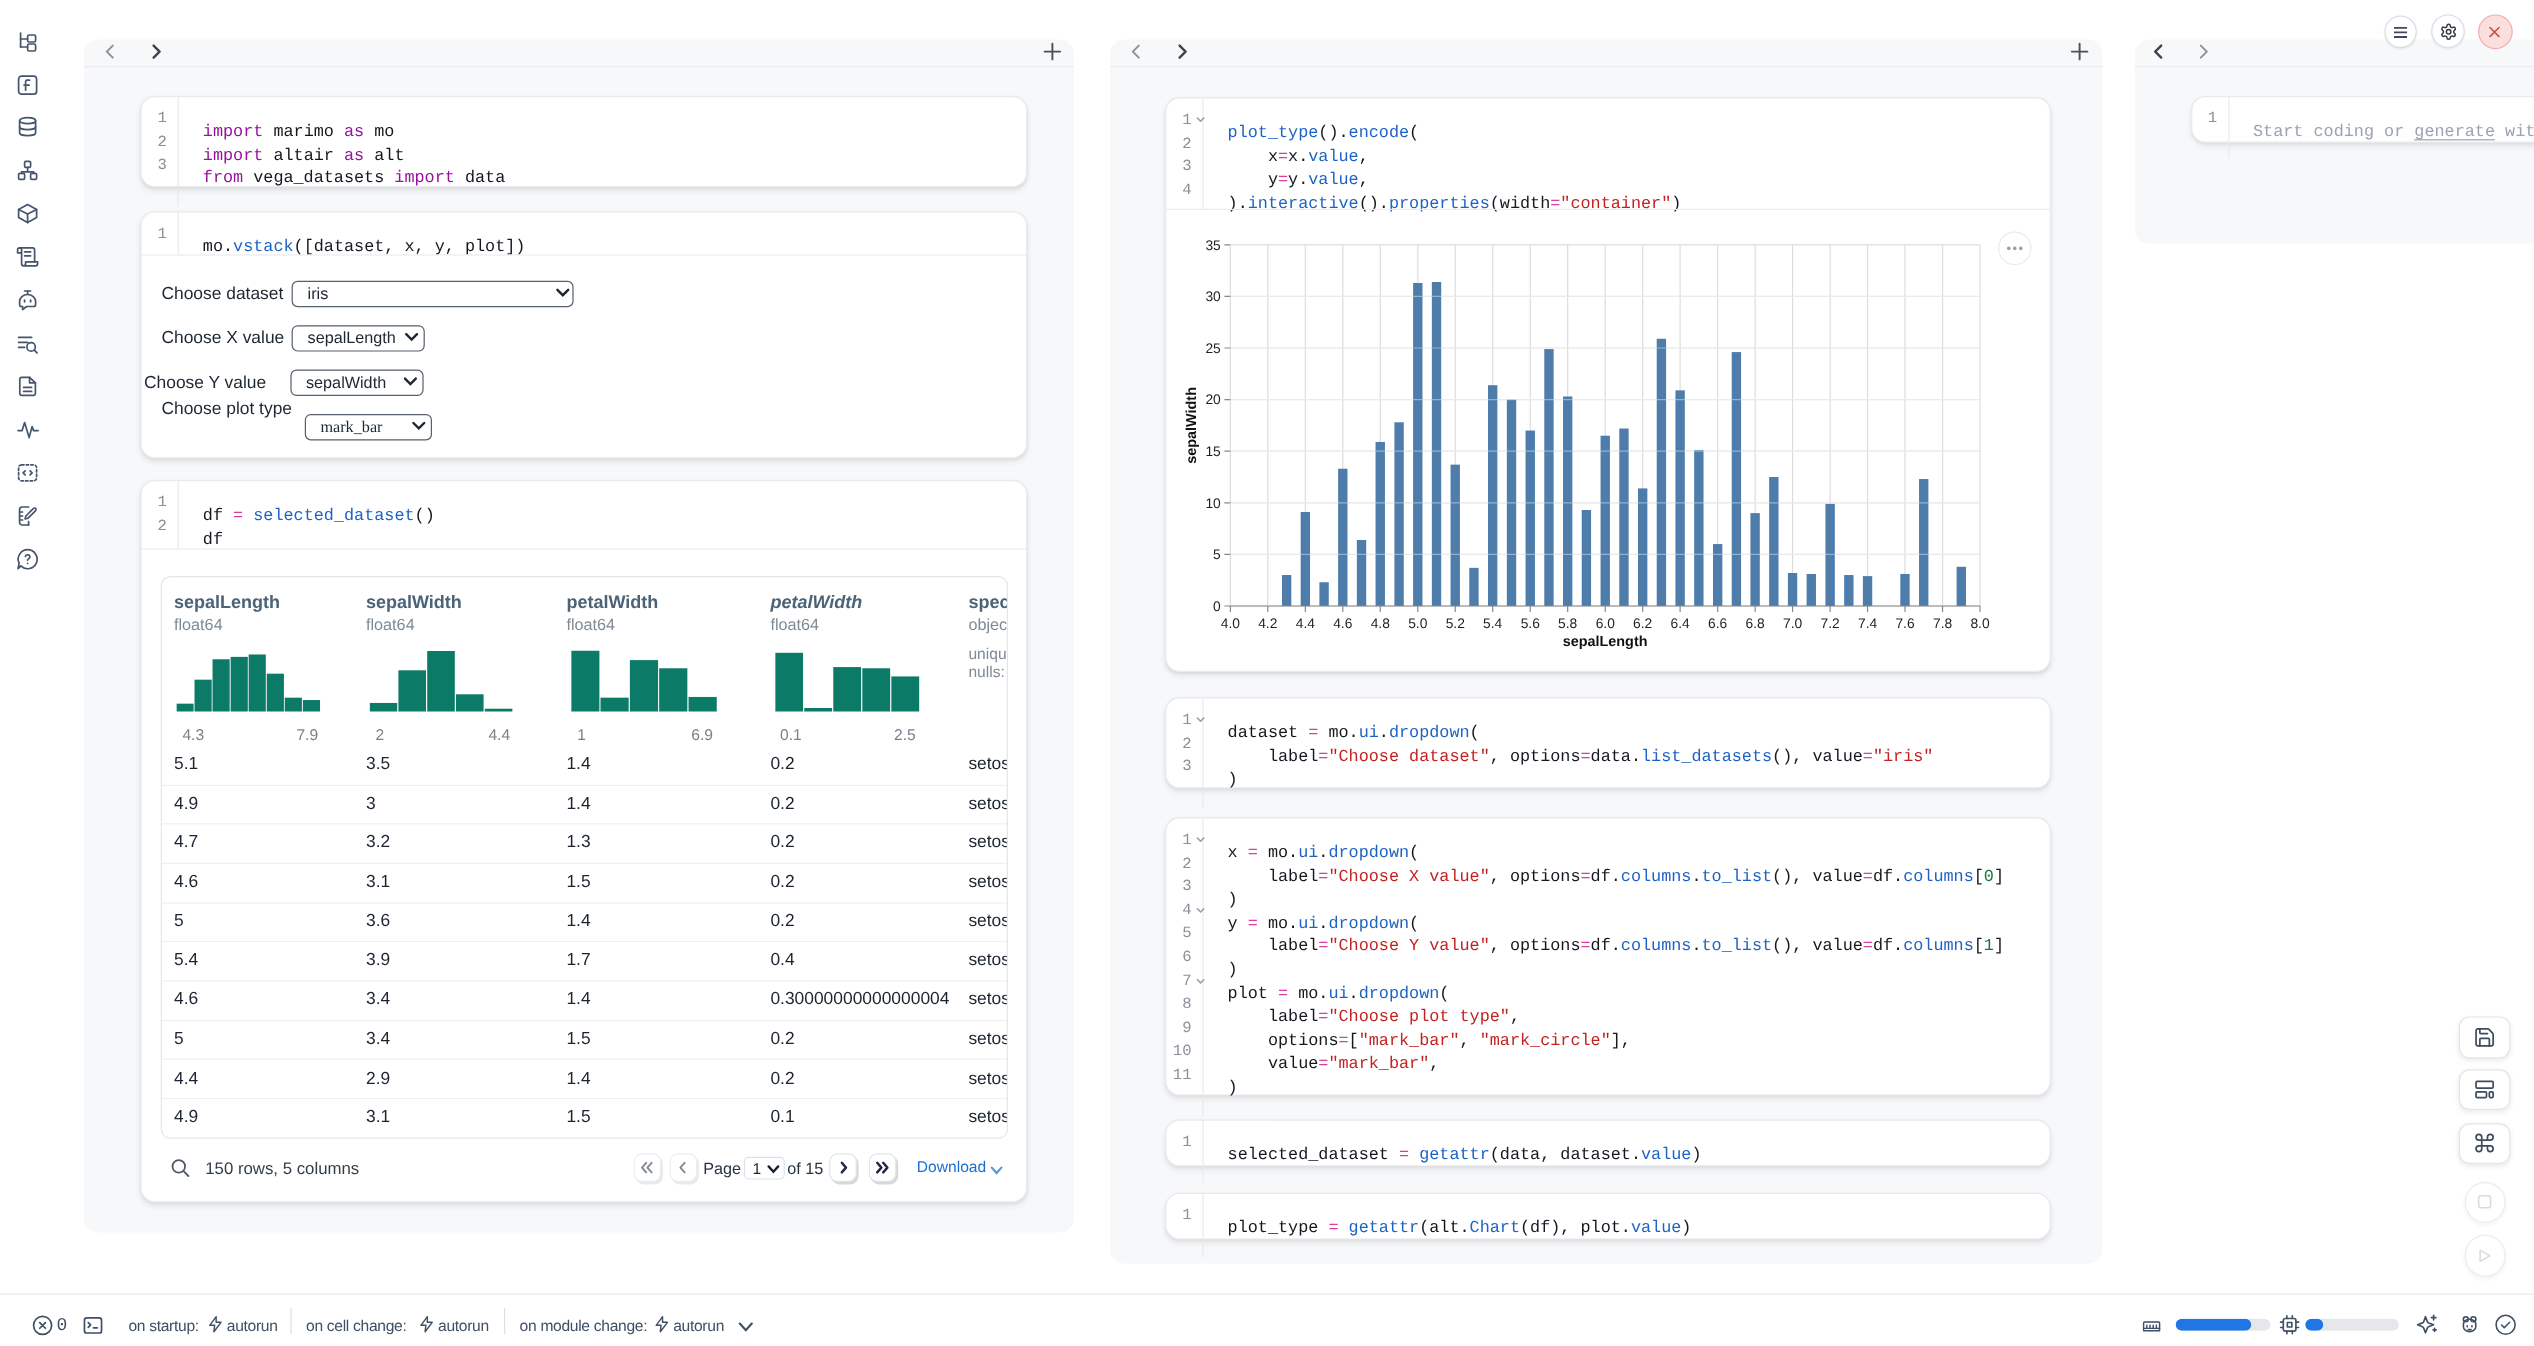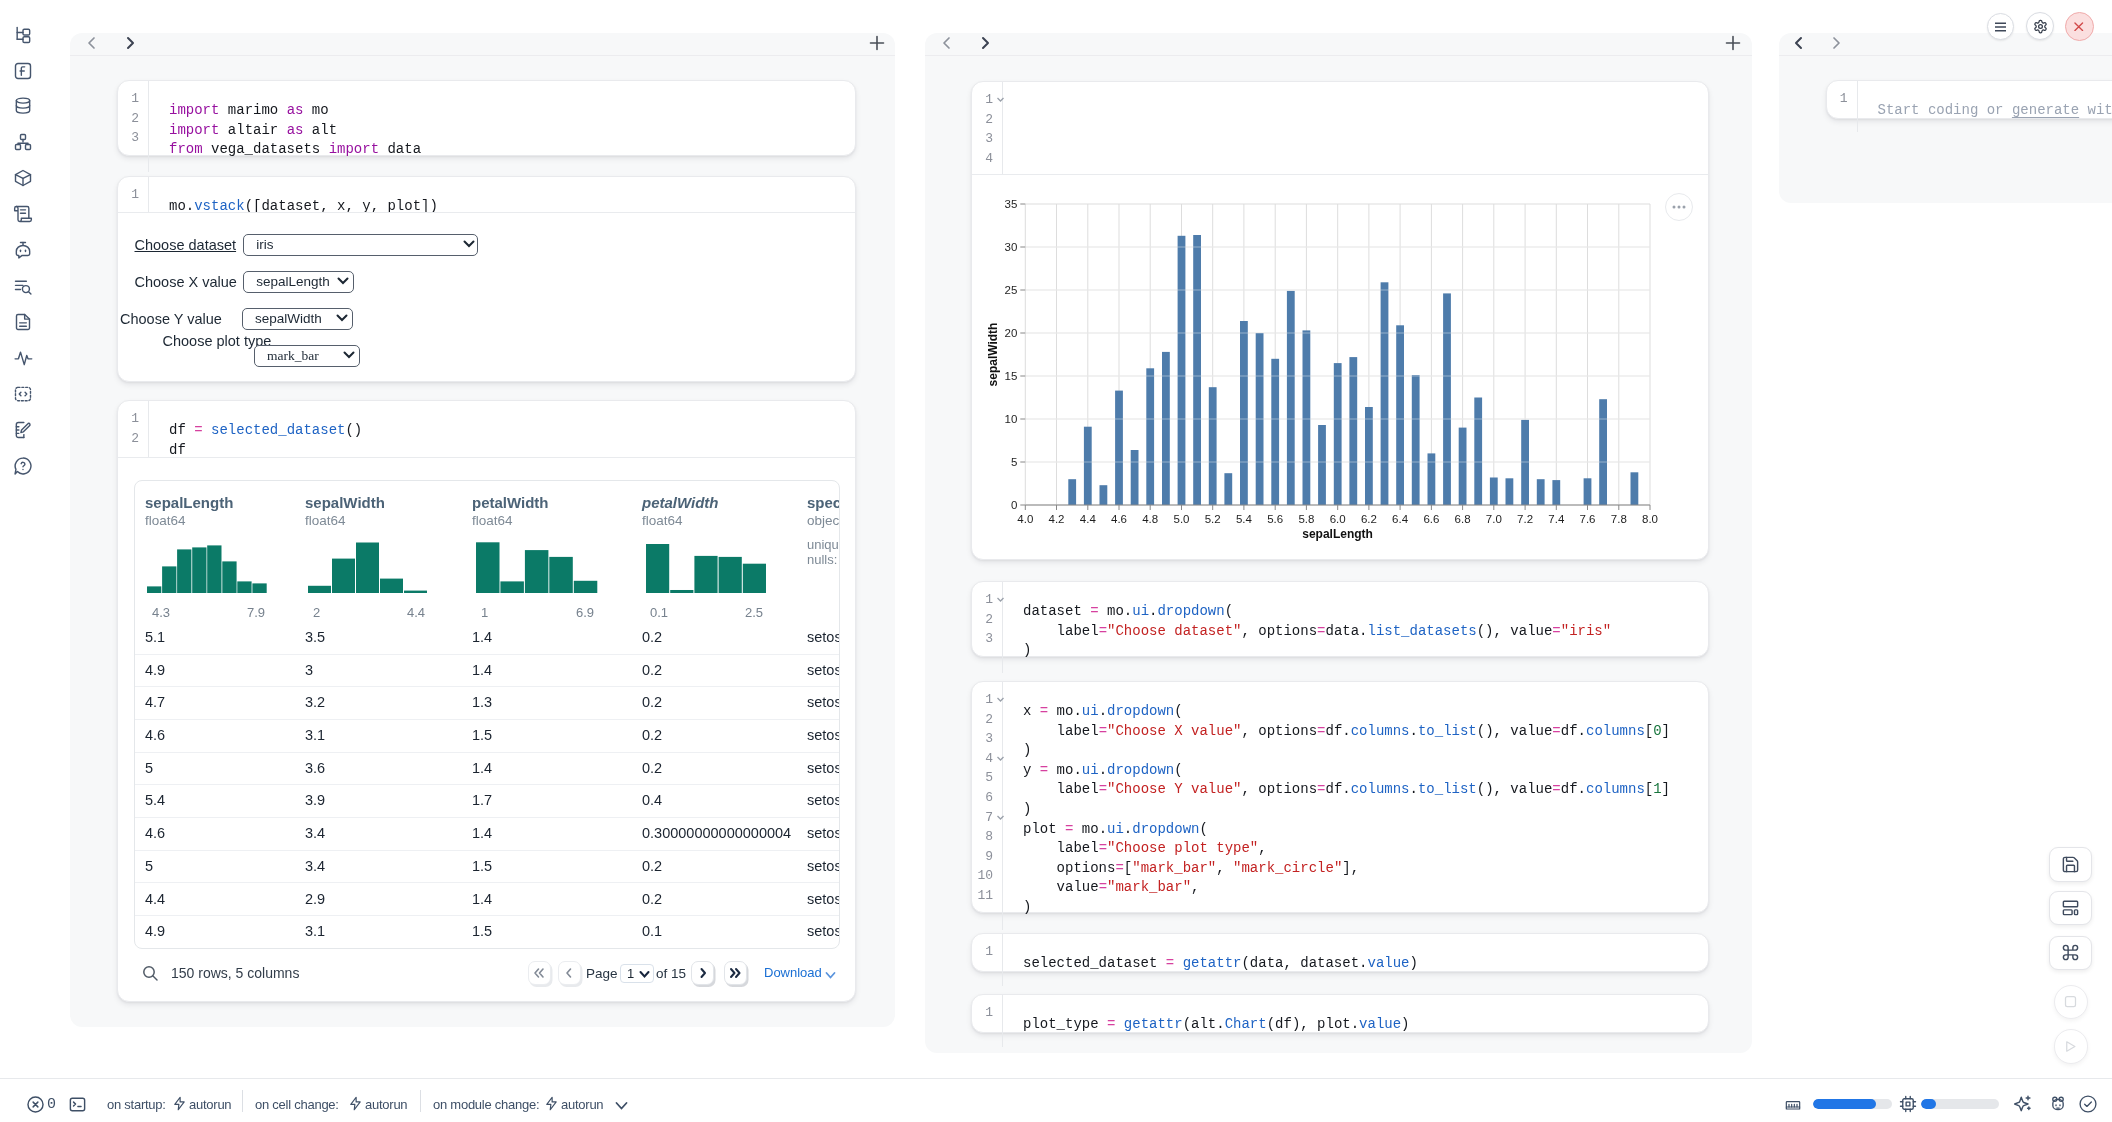--- a/index.html
+++ b/index.html
@@ -145,36 +145,36 @@
   </div>
 </div>
 
 <div class="cell" style="left:117px; top:176px; width:739px; height:206px;">
   <div class="code" style="height:35px;">
     <div class="gut">1</div>
     <pre class="src">mo.<span class="f">vstack</span>([dataset, x, y, plot])</pre>
   </div>
   <div class="divider" style="position:absolute; left:0; right:0; top:35px;"></div>
 
-  <div class="lbl" style="left:16.5px; top:59.5px;text-decoration:underline;">Choose dataset</div>
+  <div class="lbl" style="left:16.5px; top:59.5px;">Choose dataset</div>
   <div class="sel" style="left:125.3px; top:56.5px; width:235px; height:22px;">iris</div>
   <svg class="selcar" style="left:345px; top:62px;" width="12" height="10" viewBox="0 0 12 10">
       <path d="M1.5,2.5 L6,7 L10.5,2.5" stroke="#1c2733" stroke-width="2" fill="none" stroke-linecap="round"></path>
     </svg>
   <div class="lbl" style="left:16.5px; top:96.5px;">Choose X value</div>
   <div class="sel" style="left:125.3px; top:93.5px; width:111px; height:22px;">sepalLength</div>
   <svg class="selcar" style="left:219px; top:99px;" width="12" height="10" viewBox="0 0 12 10">
       <path d="M1.5,2.5 L6,7 L10.5,2.5" stroke="#1c2733" stroke-width="2" fill="none" stroke-linecap="round"></path>
     </svg>
   <div class="lbl" style="left:2px; top:133.5px;">Choose Y value</div>
   <div class="sel" style="left:124px; top:130.5px; width:111px; height:22px;">sepalWidth</div>
   <svg class="selcar" style="left:218px; top:136px;" width="12" height="10" viewBox="0 0 12 10">
       <path d="M1.5,2.5 L6,7 L10.5,2.5" stroke="#1c2733" stroke-width="2" fill="none" stroke-linecap="round"></path>
     </svg>
-  <div class="lbl" style="left:16.5px; top:156px;margin-left:28px;">Choose plot type</div>
+  <div class="lbl" style="left:16.5px; top:156px;">Choose plot type</div>
   <div class="sel" style="left:136px; top:167.5px; width:106px; height:22px;font-family:Liberation Serif, serif;">mark_bar</div>
   <svg class="selcar" style="left:225px; top:173px;" width="12" height="10" viewBox="0 0 12 10">
       <path d="M1.5,2.5 L6,7 L10.5,2.5" stroke="#1c2733" stroke-width="2" fill="none" stroke-linecap="round"></path>
     </svg>
 </div>
 
 <div class="cell" style="left:117px; top:400px; width:739px; height:602px;">
   <div class="code" style="height:56px;">
     <div class="gut">1<br>2</div>
     <pre class="src">df <span class="o">=</span> <span class="f">selected_dataset</span>()
@@ -363,20 +363,24 @@
   <path class="chevlight" d="M10,2 L5,7 L10,12"></path>
   <path class="chev" d="M44,2 L49,7 L44,12"></path>
 </svg>
 <svg class="abs" style="left:1725px; top:35px;" width="16" height="16" viewBox="0 0 16 16">
   <path d="M8,1.5 V14.5 M1.5,8 H14.5" stroke="#4a4f58" stroke-width="1.6" stroke-linecap="round"></path>
 </svg>
 
 <div class="cell" style="left:971px; top:81px; width:738px; height:479px;">
   <div class="code" style="height:92px;">
     <div class="gut">1<br>2<br>3<br>4</div>
+    <pre class="src"><span class="f">plot_type</span>().<span class="f">encode</span>(
+    x<span class="o">=</span>x.<span class="f">value</span>,
+    y<span class="o">=</span>y.<span class="f">value</span>,
+).<span class="f">interactive</span>().<span class="f">properties</span>(width<span class="o">=</span><span class="s">"container"</span>)</pre>
   </div>
   <svg class="fold" style="top:13px;" viewBox="0 0 9 9">
       <path d="M1.5,3 L4.5,6 L7.5,3" stroke="currentColor" fill="none" stroke-width="1.3"></path>
     </svg>
   <div class="divider" style="position:absolute; left:0; right:0; top:92px;"></div>
   <svg style="position:absolute; left:0; top:92px;" width="738" height="387" viewBox="0 0 738 387" font-family="Liberation Sans, sans-serif">
   <g stroke="#dddddd" stroke-width="1">
         <line x1="53.3" y1="331.0" x2="678.0" y2="331.0"></line>
         <line x1="53.3" y1="288.0" x2="678.0" y2="288.0"></line>
         <line x1="53.3" y1="245.0" x2="678.0" y2="245.0"></line>

